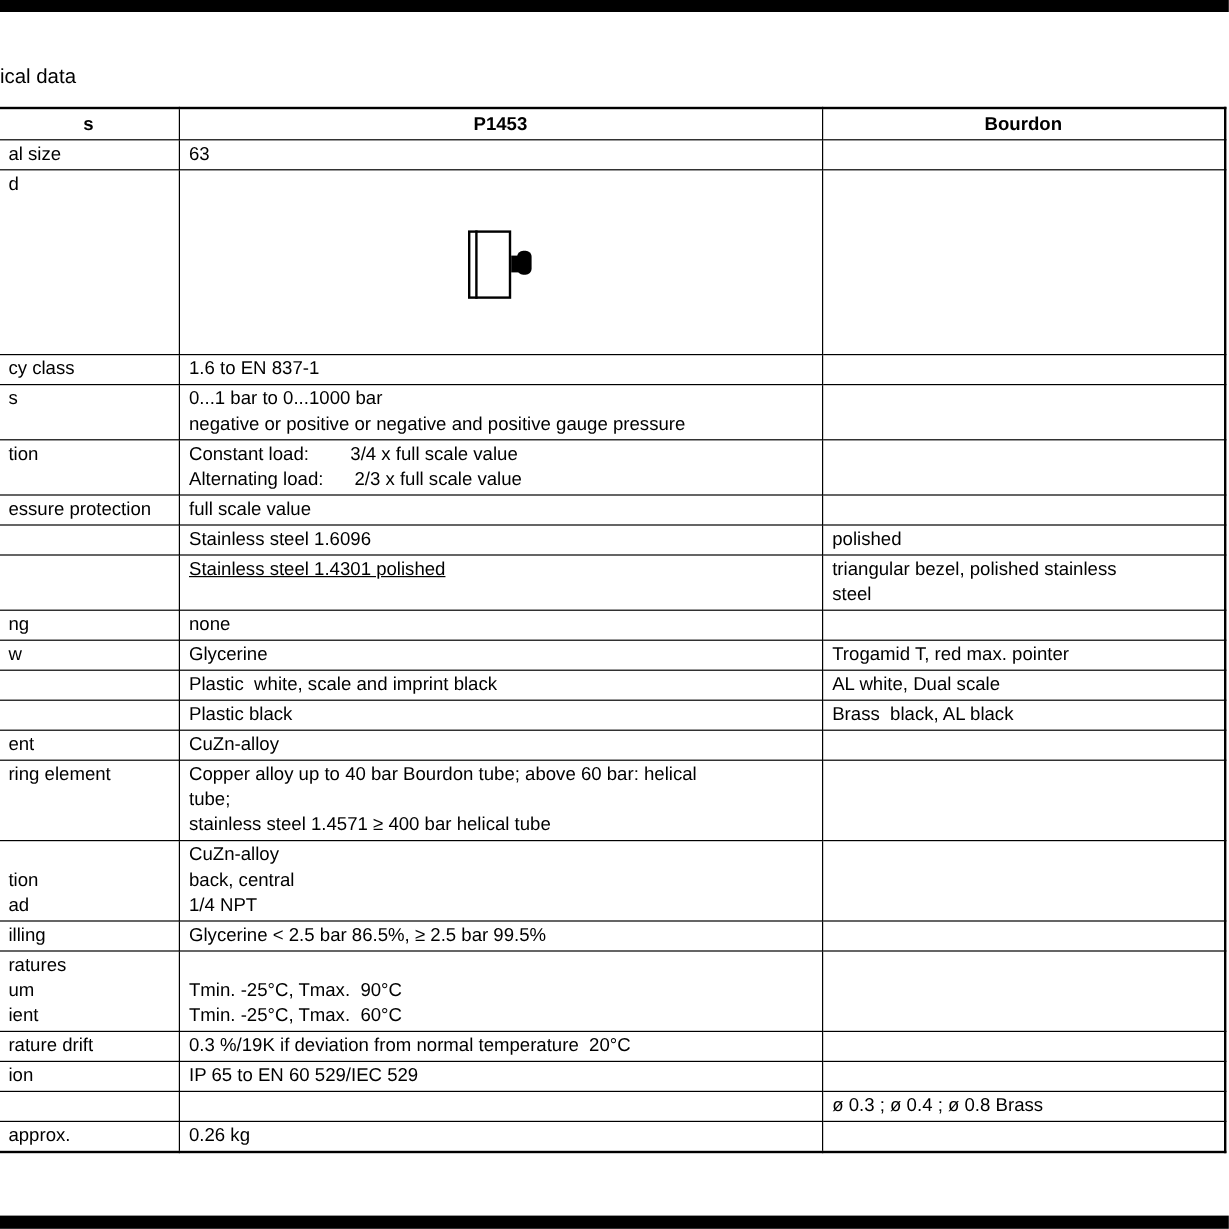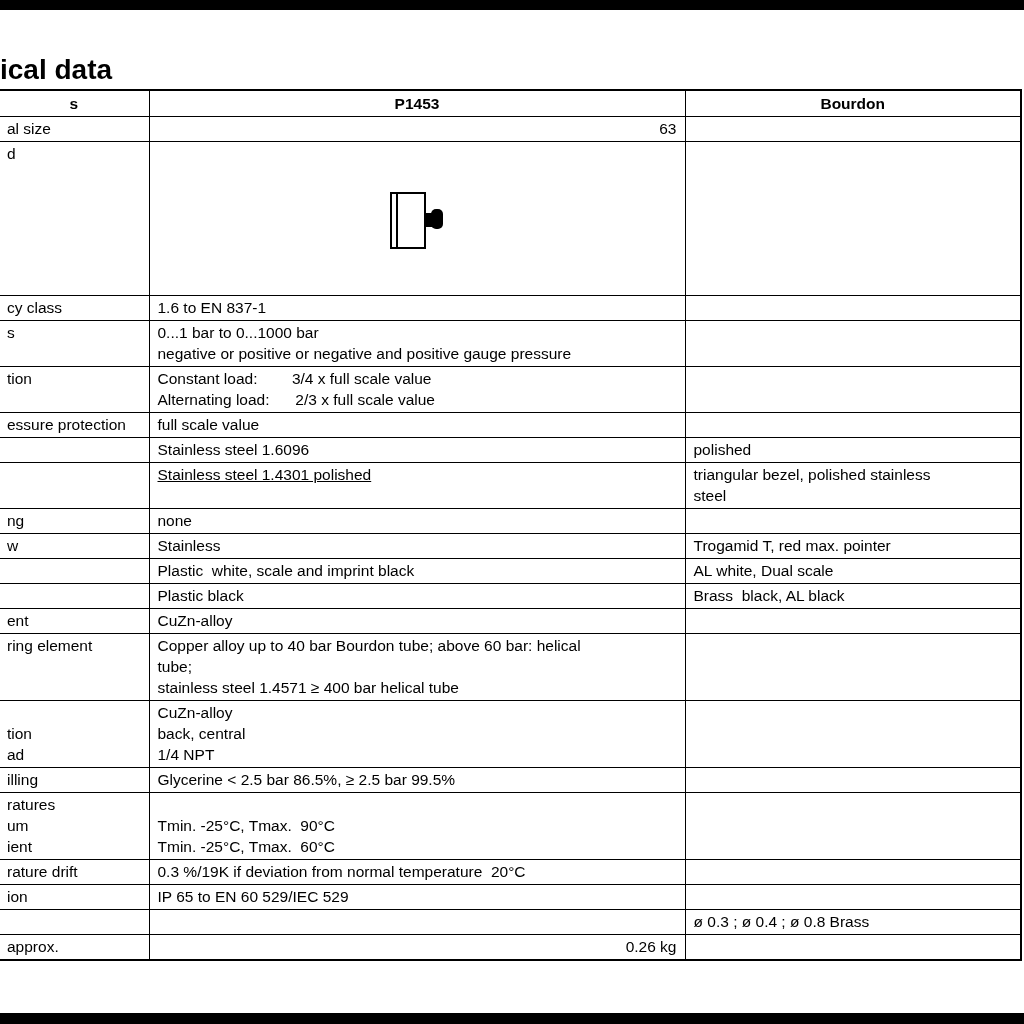--- a/index.html
+++ b/index.html
@@ -9,39 +9,39 @@
     position:relative; overflow:hidden;
     font-family:"Liberation Sans", sans-serif;
     color:#000;
   }
   .scan-bar { position:absolute; left:0; width:1024px; background:#000; }
   .scan-bar.top { top:0; height:10px; }
   .scan-bar.bottom { bottom:0; height:11px; }
 
   .page-title {
     position:absolute; left:0; top:54px;
-    font-size:28px; font-weight:bold; letter-spacing:0;
+    font-size:17px; font-weight:normal; letter-spacing:0;
   }
 
   table.data {
     position:absolute; left:-3px; top:89px; width:1023px;
     border-collapse:collapse; table-layout:fixed;
     border:2px solid #000;
   }
   table.data th, table.data td {
     border:1.5px solid #000;
     font-size:15.5px; line-height:21px;
     vertical-align:top;
     padding:1px 8px 2px 8px;
     white-space:pre-wrap;
     overflow:hidden;
   }
   table.data th { font-weight:bold; text-align:center; padding-top:2px; }
   th.c1, td.c1 { text-align:left; padding-left:3px; padding-right:2px; }
-  td.center { text-align:right; }
+  td.center { text-align:left; }
   td.vmid { vertical-align:middle;text-decoration:underline; }
   tr.row-fig td { height:84px; }
 
   
   .gauge-fig { position:relative; width:54px; height:60px; margin:6px auto 0 auto; }
   .gauge-case { position:absolute; left:0; top:1px; width:36px; height:57px; border:2px solid #000; background:#fff; }
   .gauge-case-line { position:absolute; left:6px; top:1px; width:2px; height:57px; background:#000; }
   .gauge-stem { position:absolute; left:36px; top:22px; width:7px; height:14px; background:#000; }
   .gauge-knob { position:absolute; left:41px; top:18px; width:12px; height:20px; background:#000; border-radius:5px; }
 </style>
@@ -125,21 +125,21 @@
     </tr>
 
     <tr>
       <td class="c1">ng</td>
       <td>none</td>
       <td></td>
     </tr>
 
     <tr>
       <td class="c1">w</td>
-      <td>Stainless</td>
+      <td>Glycerine</td>
       <td>Trogamid T, red max. pointer</td>
     </tr>
 
     <tr>
       <td class="c1"></td>
       <td>Plastic  white, scale and imprint black</td>
       <td>AL white, Dual scale</td>
     </tr>
 
     <tr>

